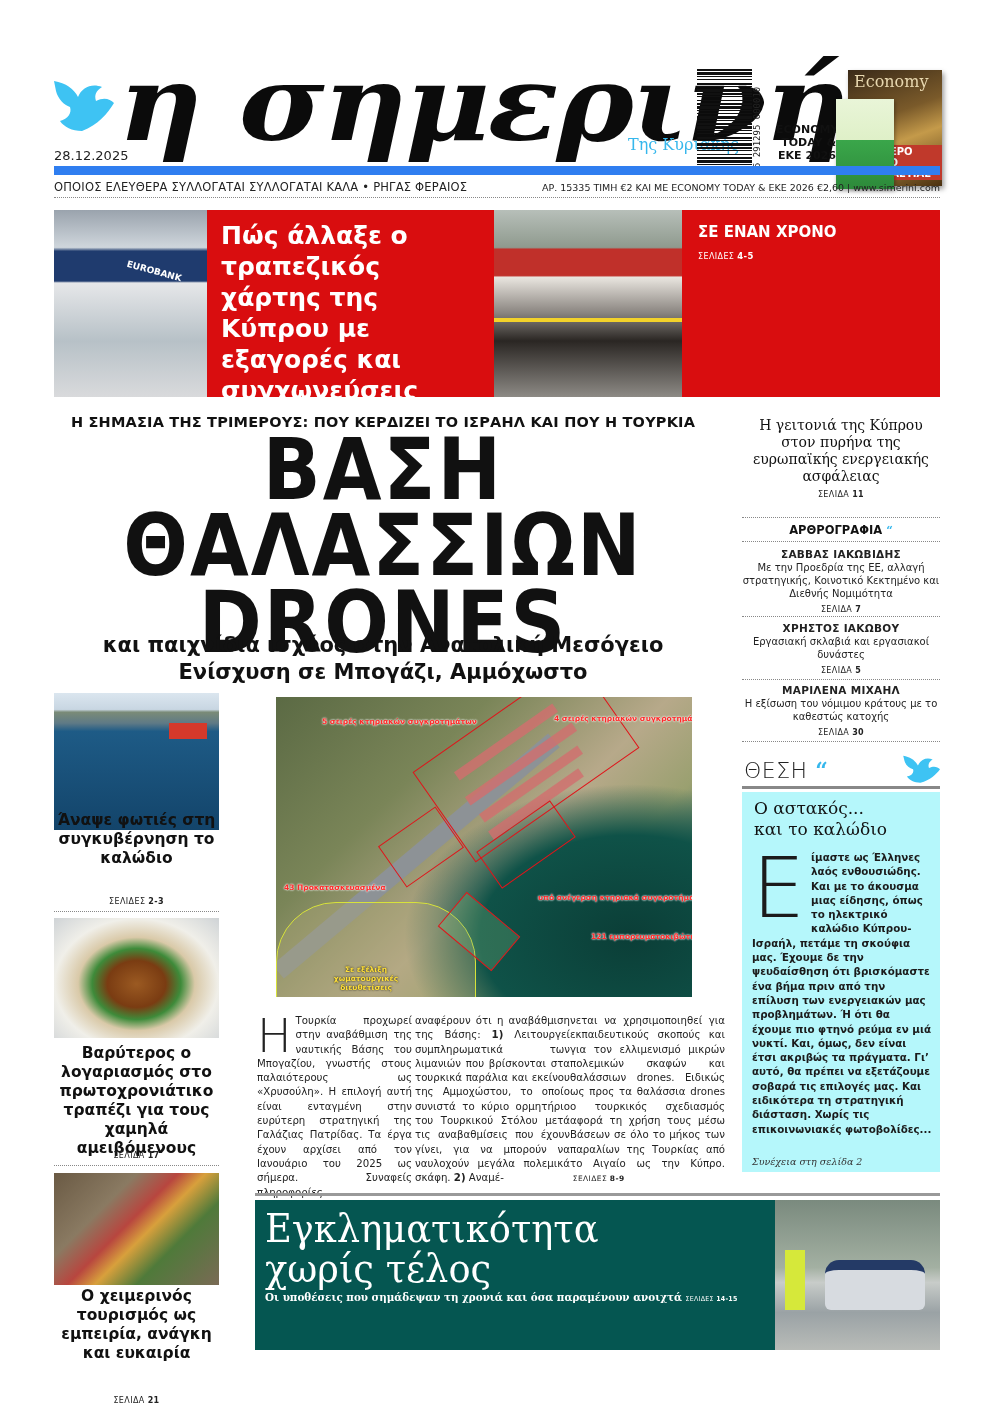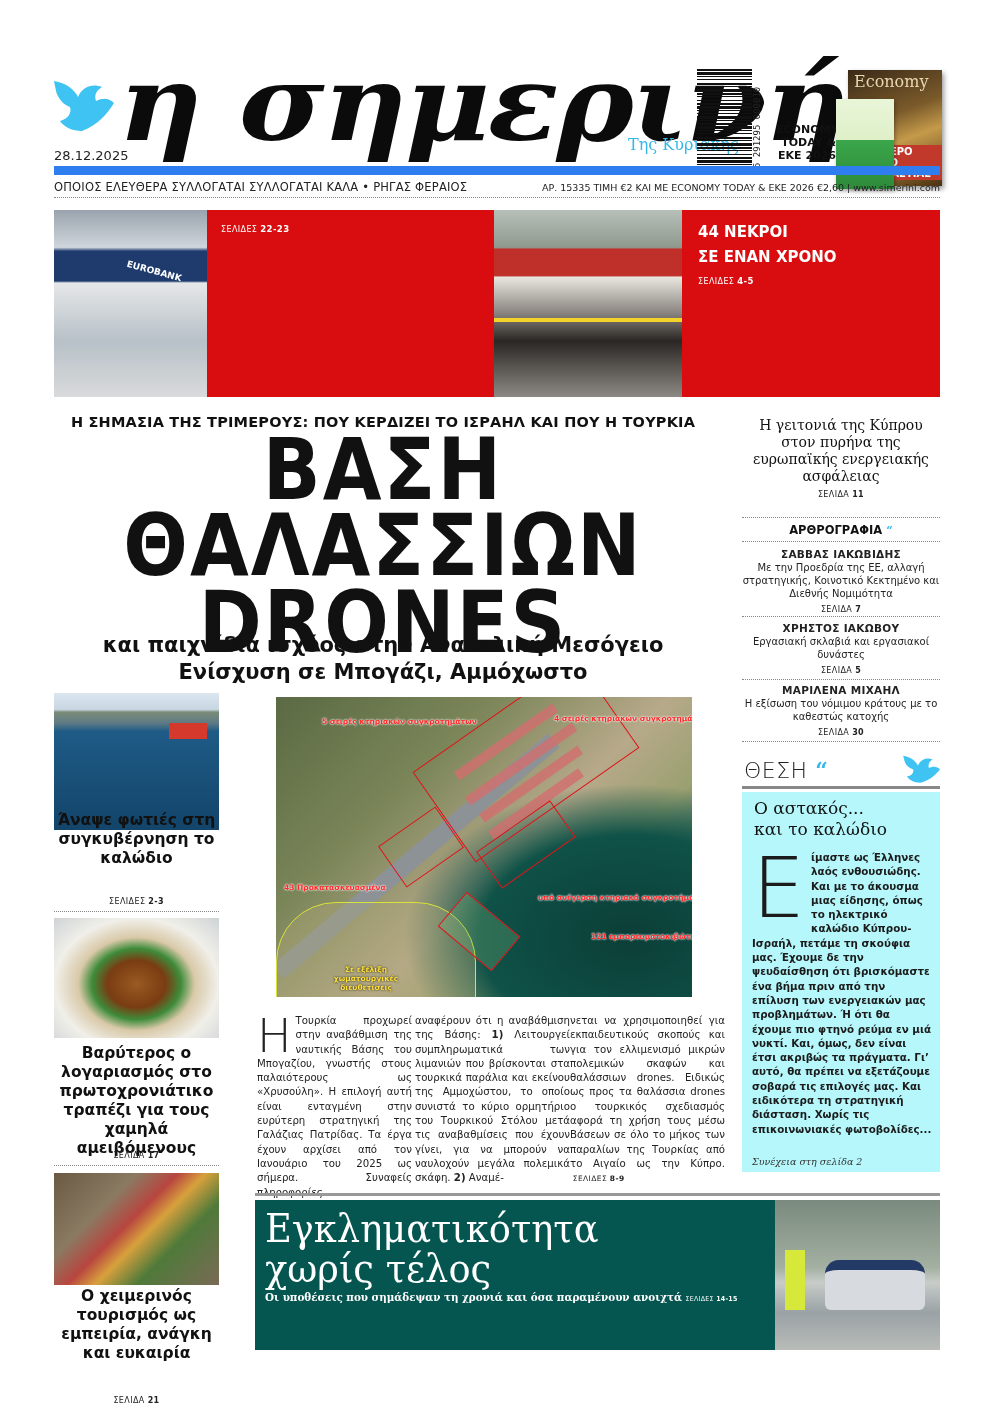--- a/index.html
+++ b/index.html
@@ -152,29 +152,29 @@
 
 <div class="abs blue-bar"></div>
 <div class="abs motto">ΟΠΟΙΟΣ ΕΛΕΥΘΕΡΑ ΣΥΛΛΟΓΑΤΑΙ ΣΥΛΛΟΓΑΤΑΙ ΚΑΛΑ • ΡΗΓΑΣ ΦΕΡΑΙΟΣ</div>
 <div class="abs issue">ΑΡ. 15335 ΤΙΜΗ €2 ΚΑΙ ΜΕ ECONOMY TODAY &amp; EKE 2026 €2,60 | www.simerini.com</div>
 <div class="abs dotline line-under-masthead"></div>
 
 <div class="abs photo eurobank">
   <span class="sign">EUROBANK</span>
 </div>
 <div class="abs red-box-1">
+  <div class="teaser-head">Πώς άλλαξε ο τραπεζικός χάρτης της Κύπρου με εξαγορές και συγχωνεύσεις</div>
   <div class="pages" style="margin-top:4px;">
     <span>ΣΕΛΙΔΕΣ</span> <b>22-23</b>
   </div>
 </div>
 <div class="abs photo crash">
   <div class="tape"></div>
 </div>
 <div class="abs red-box-2">
-  <div class="teaser-kicker">44 ΝΕΚΡΟΙ</div>
   <div class="teaser-kicker">ΣΕ ΕΝΑΝ ΧΡΟΝΟ</div>
   <div class="pages" style="margin-top:6px;">
     <span>ΣΕΛΙΔΕΣ</span> <b>4-5</b>
   </div>
 </div>
 
 <div class="abs kicker">Η ΣΗΜΑΣΙΑ ΤΗΣ ΤΡΙΜΕΡΟΥΣ: ΠΟΥ ΚΕΡΔΙΖΕΙ ΤΟ ΙΣΡΑΗΛ ΚΑΙ ΠΟΥ Η ΤΟΥΡΚΙΑ</div>
 <div class="abs headline">
   <div>ΒΑΣΗ</div>
   <div>ΘΑΛΑΣΣΙΩΝ</div>

